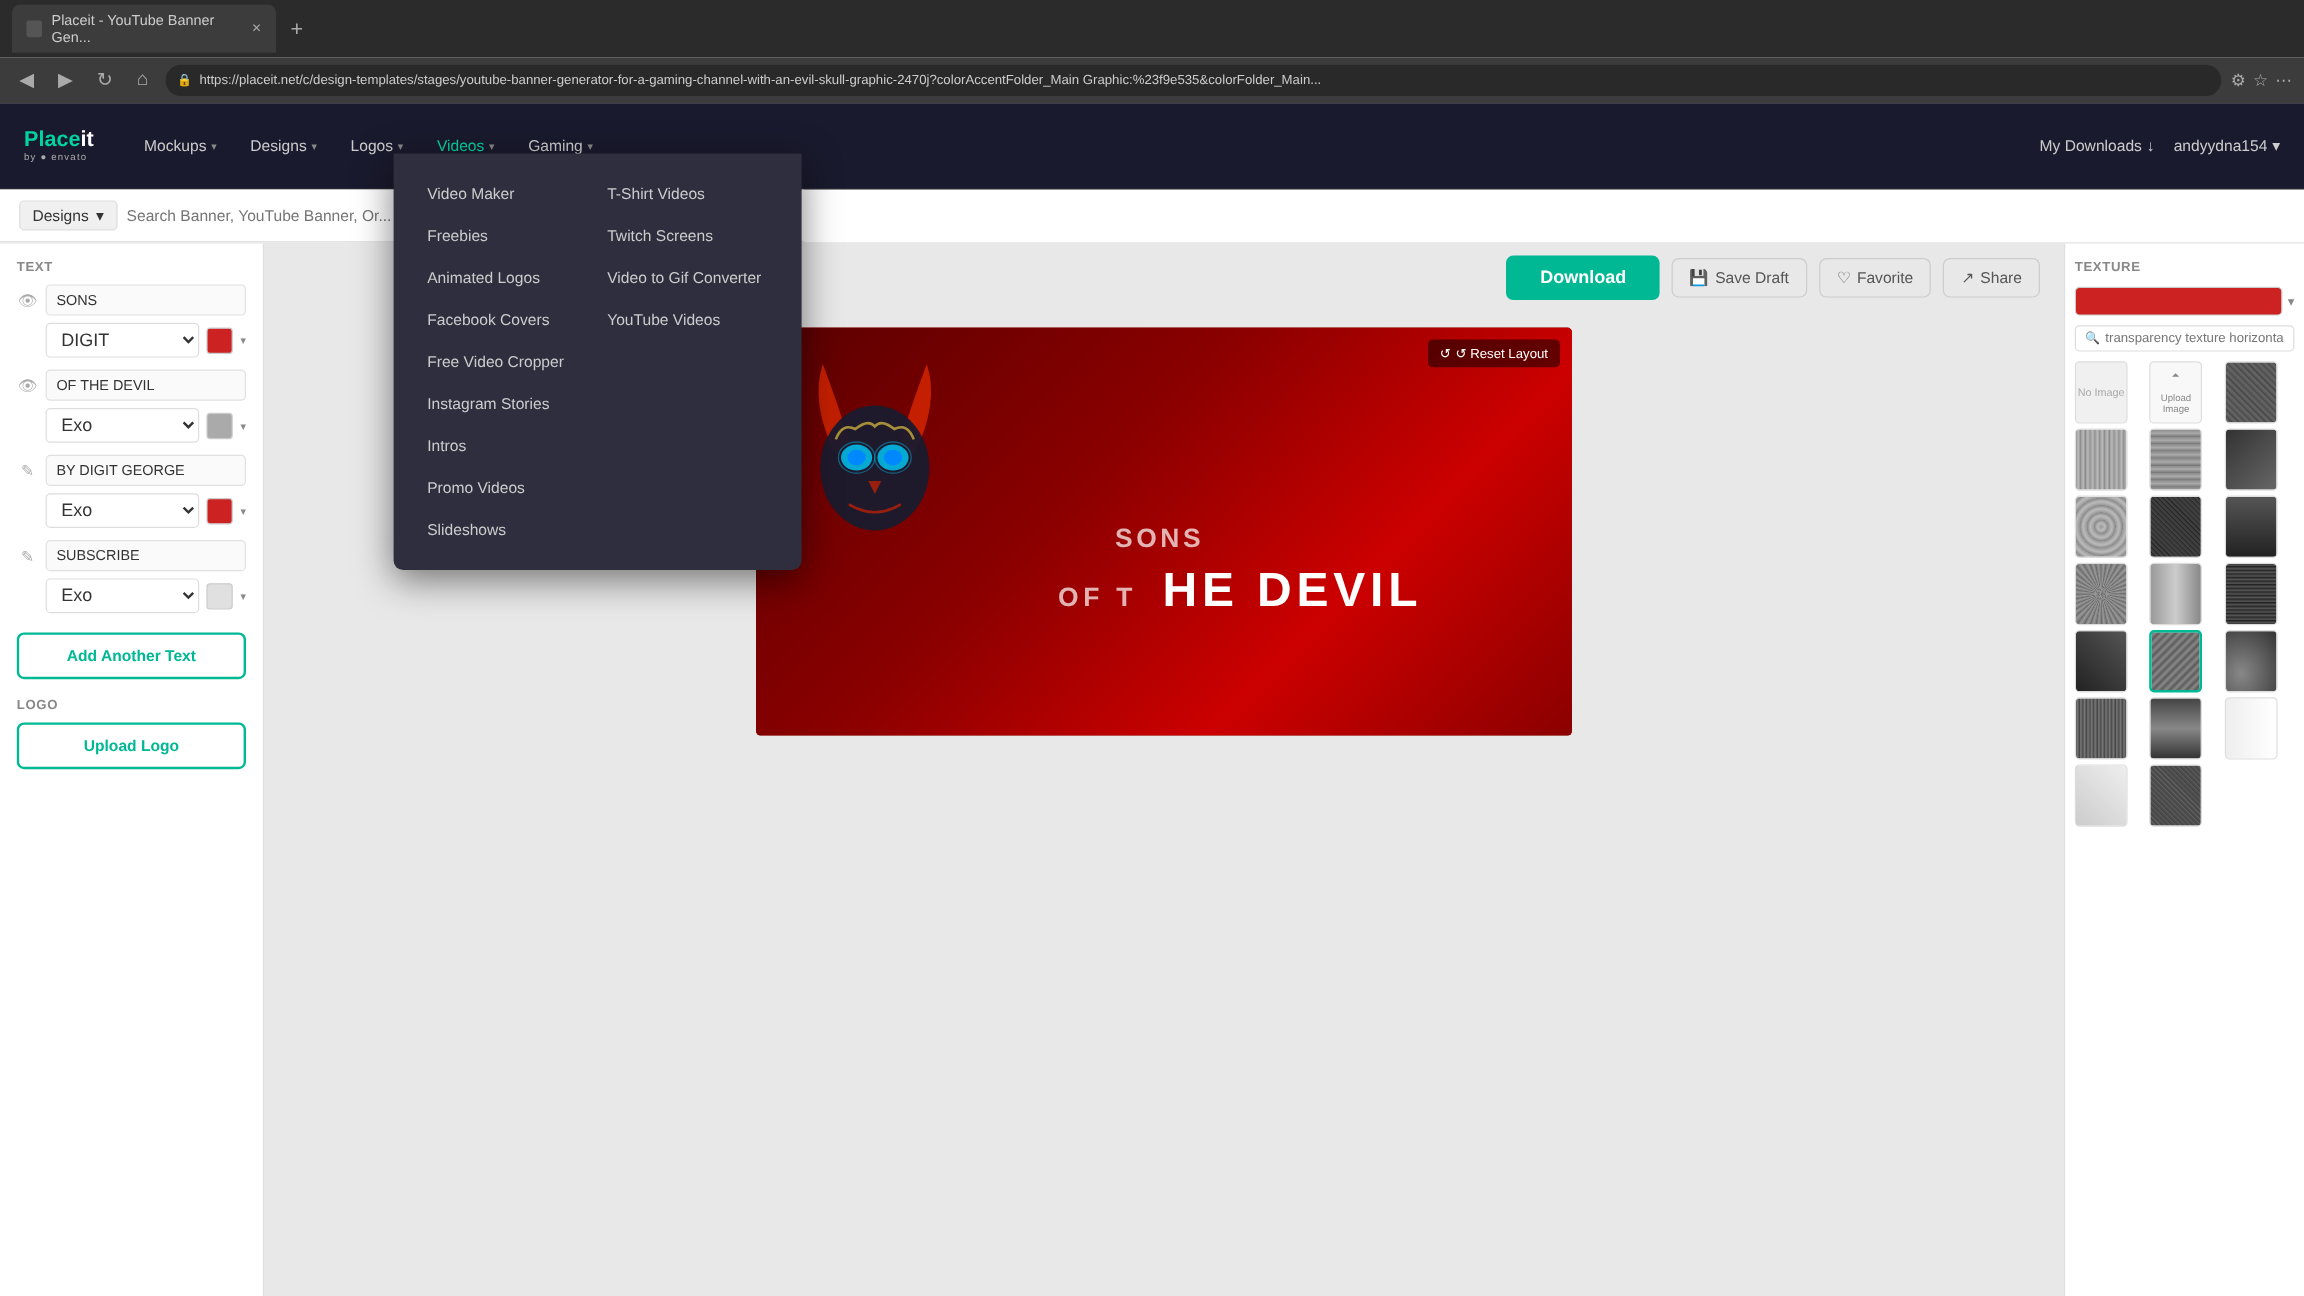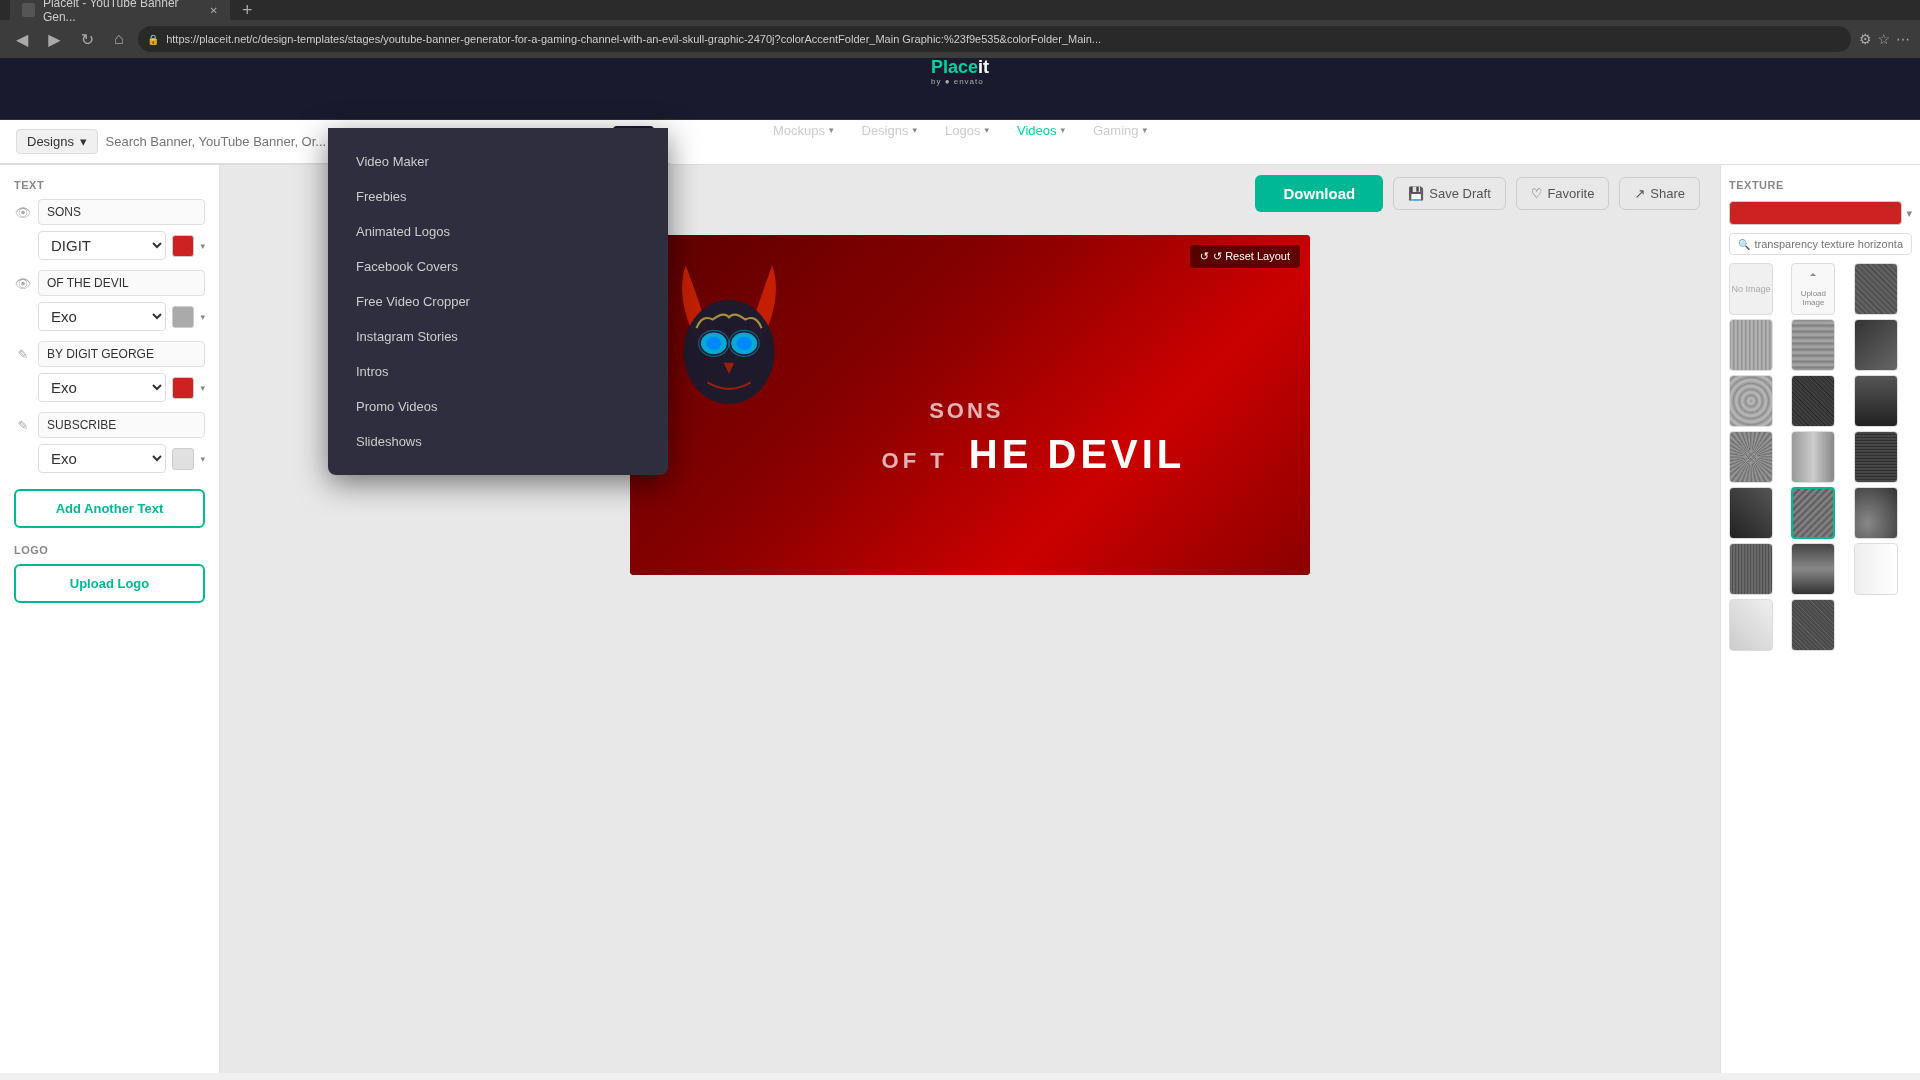--- a/index.html
+++ b/index.html
@@ -1,21 +1,21 @@
 <!DOCTYPE html>
 <html><head>
   <meta charset="utf-8">
   <style>
     * { margin: 0; padding: 0; box-sizing: border-box; }
     body { font-family: Arial, sans-serif; background: #f0f0f0; width: 1920px; height: 1080px; overflow: hidden; }
 
     
     .browser-chrome {
       background: #2b2b2b;
-      height: 20px;
+      height: 48px;
       display: flex;
       align-items: center;
       padding: 0 10px;
       gap: 8px;
     }
     .browser-tab {
       background: #3c3c3c;
       color: #ccc;
       font-size: 12px;
       padding: 6px 12px;
@@ -77,27 +77,26 @@
       gap: 6px;
       align-items: center;
       color: #aaa;
       font-size: 14px;
     }
     .toolbar-icons span { cursor: pointer; }
 
     
     .app-header {
       background: #1a1a2e;
-      height: 62px;
+      height: 72px;
       display: flex;
       align-items: center;
       padding: 0 20px;
       gap: 30px;
       border-bottom: 1px solid #333;
-      flex-direction: column;
     }
     .logo {
       display: flex;
       flex-direction: column;
       color: #fff;
       font-size: 18px;
       font-weight: bold;
       line-height: 1.1;
     }
     .logo .by-envato {
@@ -742,14 +741,20 @@
       <div class="dropdown-item">Video Maker</div>
       <div class="dropdown-item">Freebies</div>
       <div class="dropdown-item">Animated Logos</div>
       <div class="dropdown-item">Facebook Covers</div>
       <div class="dropdown-item">Free Video Cropper</div>
       <div class="dropdown-item">Instagram Stories</div>
       <div class="dropdown-item">Intros</div>
       <div class="dropdown-item">Promo Videos</div>
       <div class="dropdown-item">Slideshows</div>
     </div>
+    <div>
+      <div class="dropdown-item">T-Shirt Videos</div>
+      <div class="dropdown-item">Twitch Screens</div>
+      <div class="dropdown-item">Video to Gif Converter</div>
+      <div class="dropdown-item">YouTube Videos</div>
+    </div>
   </div>
 </div>
 
 </body></html>

